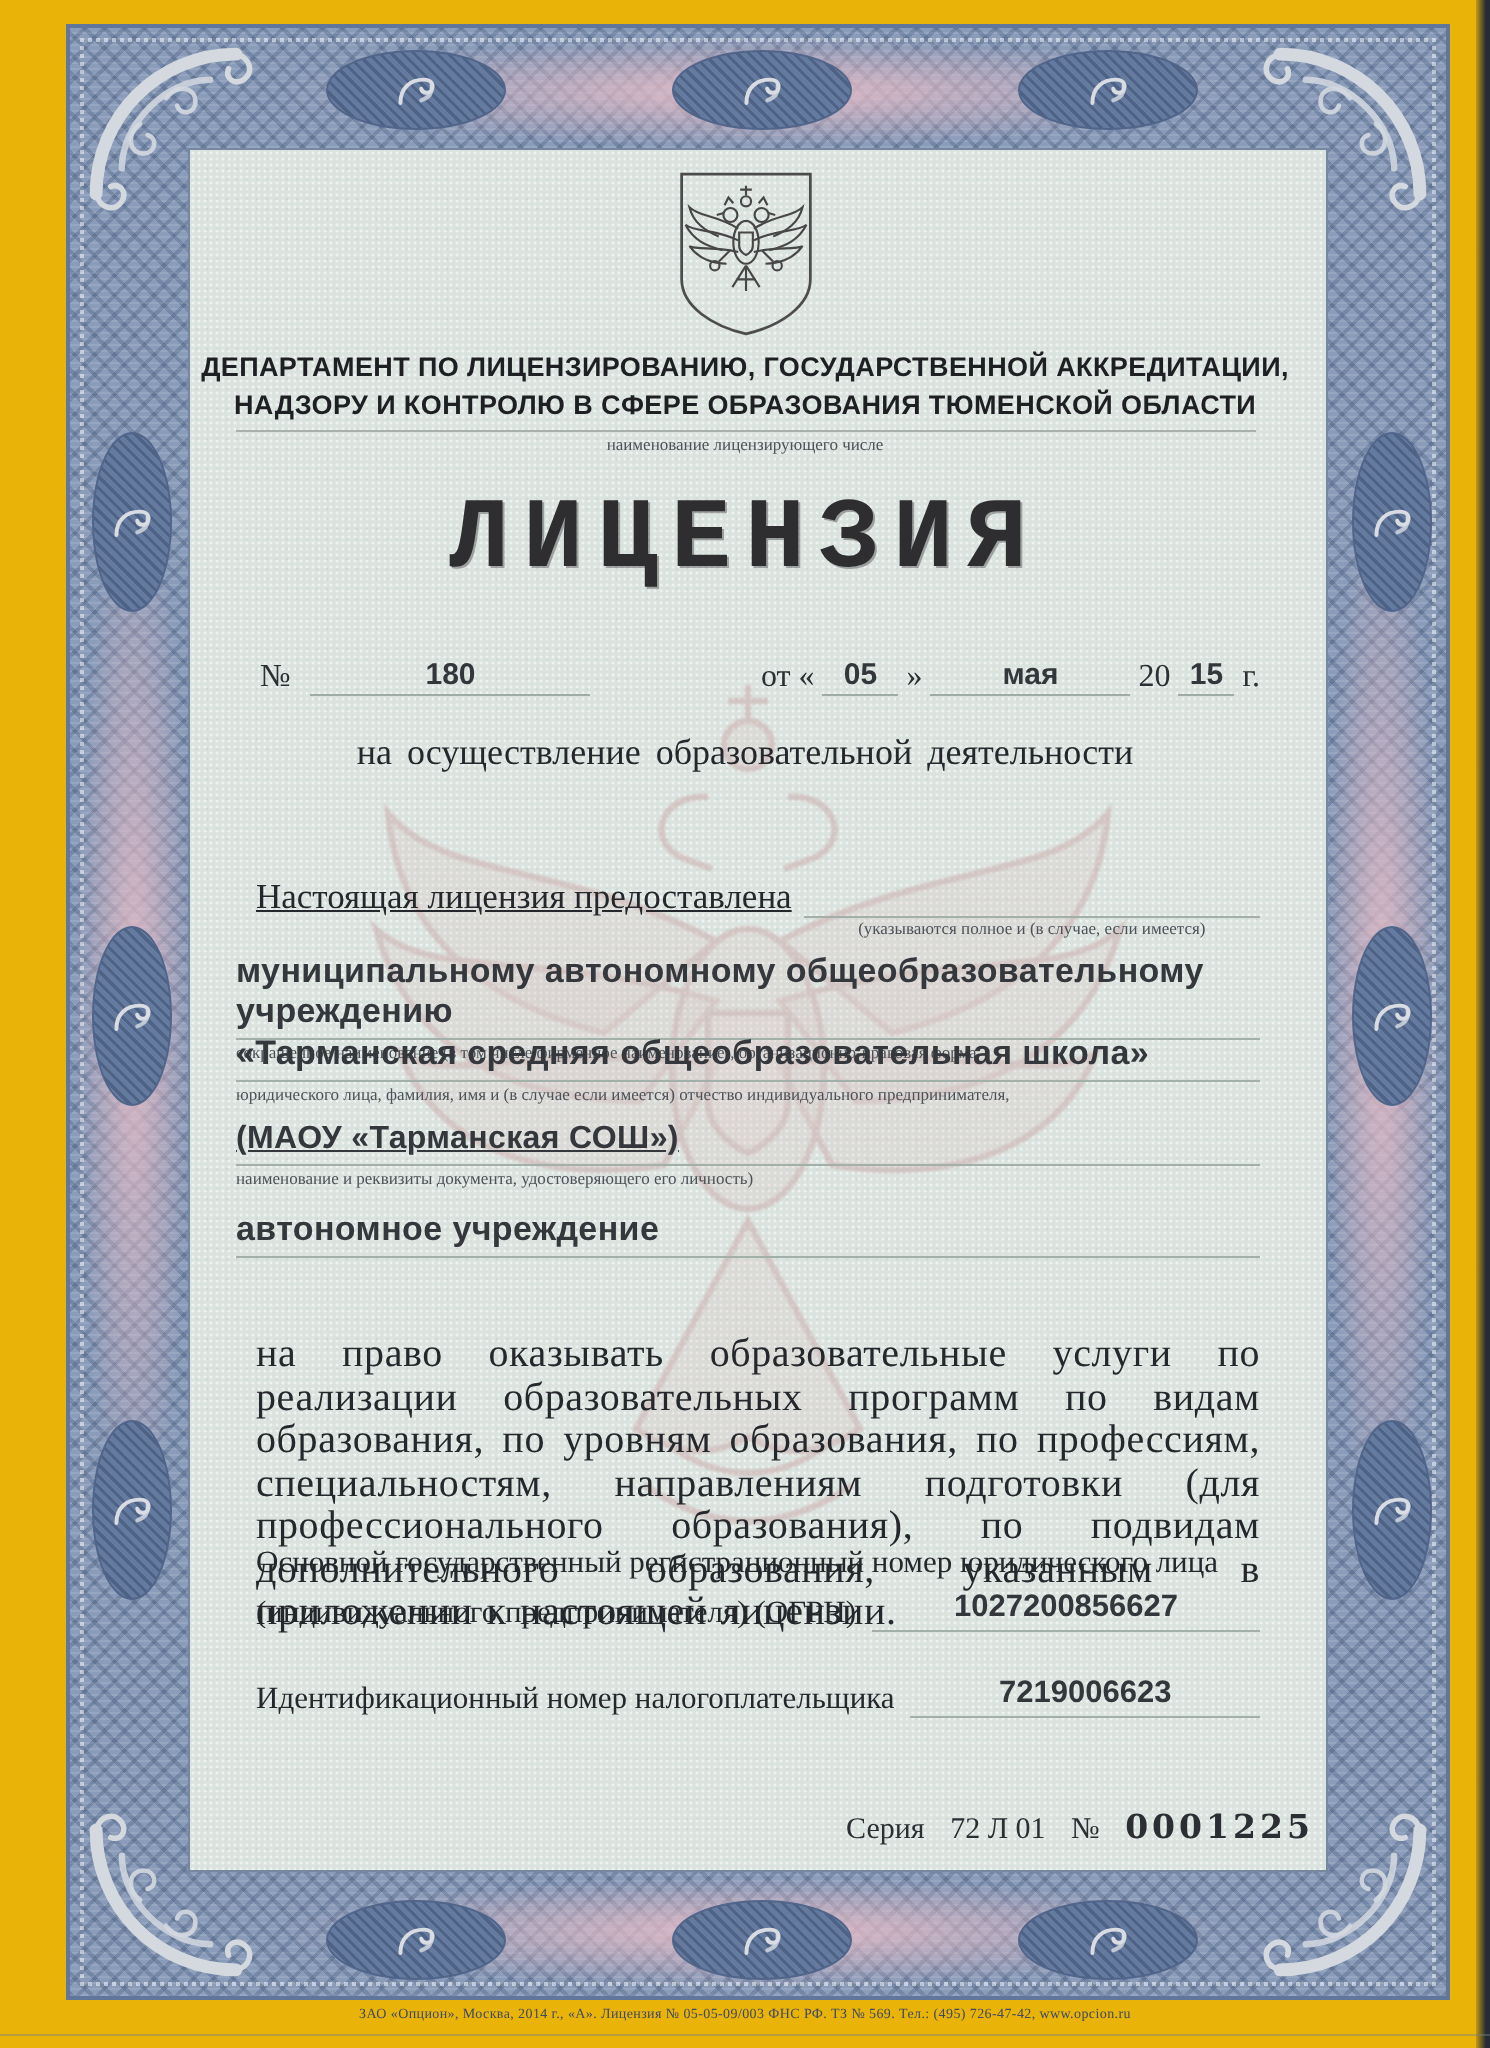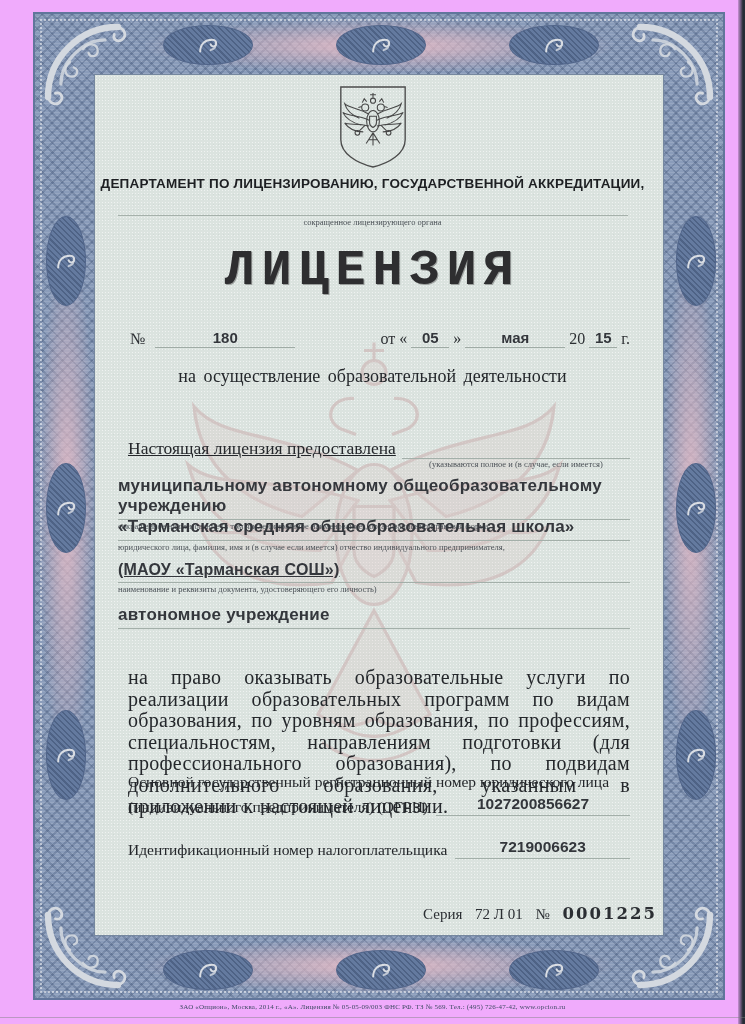--- a/index.html
+++ b/index.html
@@ -1,16 +1,16 @@
 <!DOCTYPE html>
 <html><head>
 <meta charset="utf-8">
 <style>
   html,body{margin:0;padding:0;background:#ffffff;}
-  .scan{position:relative;width:745px;height:1024px;background:#f0abfc;overflow:hidden;
+  .scan{position:relative;width:745px;height:1024px;background:#eab308;overflow:hidden;
         font-family:"Liberation Serif",serif;}
   
   .frame{position:absolute;left:33px;top:12px;width:692px;height:988px;
     background-color:#8a9cba;
     background-image:
       repeating-linear-gradient(45deg, rgba(38,58,94,.22) 0 2px, transparent 2px 7px),
       repeating-linear-gradient(-45deg, rgba(38,58,94,.22) 0 2px, transparent 2px 7px),
       repeating-linear-gradient(0deg, rgba(255,255,255,.10) 0 1px, transparent 1px 3px);
     border:2px solid #61769b; box-sizing:border-box;}
   .frame::before{content:"";position:absolute;inset:5px;border:2px dotted rgba(255,255,255,.5);pointer-events:none;}
@@ -246,23 +246,24 @@
       <path d="M36.5 33 h7 v7 c0 3 -3.5 4.5 -3.5 4.5 s-3.5 -1.5 -3.5 -4.5 z"></path>
       <path d="M40 50 l-7 11 M40 50 l7 11 M40 50 v13 M35 57 h10"></path>
       <circle cx="24" cy="50" r="2.4"></circle>
       <circle cx="56" cy="50" r="2.4"></circle>
       <path d="M26 48 l6 -6 M54 48 l-6 -6"></path>
     </g>
   </svg>
 
   <div class="abs authority">
     <div>ДЕПАРТАМЕНТ ПО ЛИЦЕНЗИРОВАНИЮ, ГОСУДАРСТВЕННОЙ АККРЕДИТАЦИИ,</div>
+    <div>НАДЗОРУ И КОНТРОЛЮ В СФЕРЕ ОБРАЗОВАНИЯ ТЮМЕНСКОЙ ОБЛАСТИ</div>
   </div>
   <div class="abs authority-rule"></div>
-  <div class="abs authority-caption">сокращенное лицензирующего органа</div>
+  <div class="abs authority-caption">наименование лицензирующего числе</div>
 
   <div class="abs doc-title">ЛИЦЕНЗИЯ</div>
 
   <div class="abs num-row">
     <span>№</span>
     <span class="u u-num">180</span>
     <span class="num-right">
       <span>от «</span>
       <span class="u u-day">05</span>
       <span>»</span>

